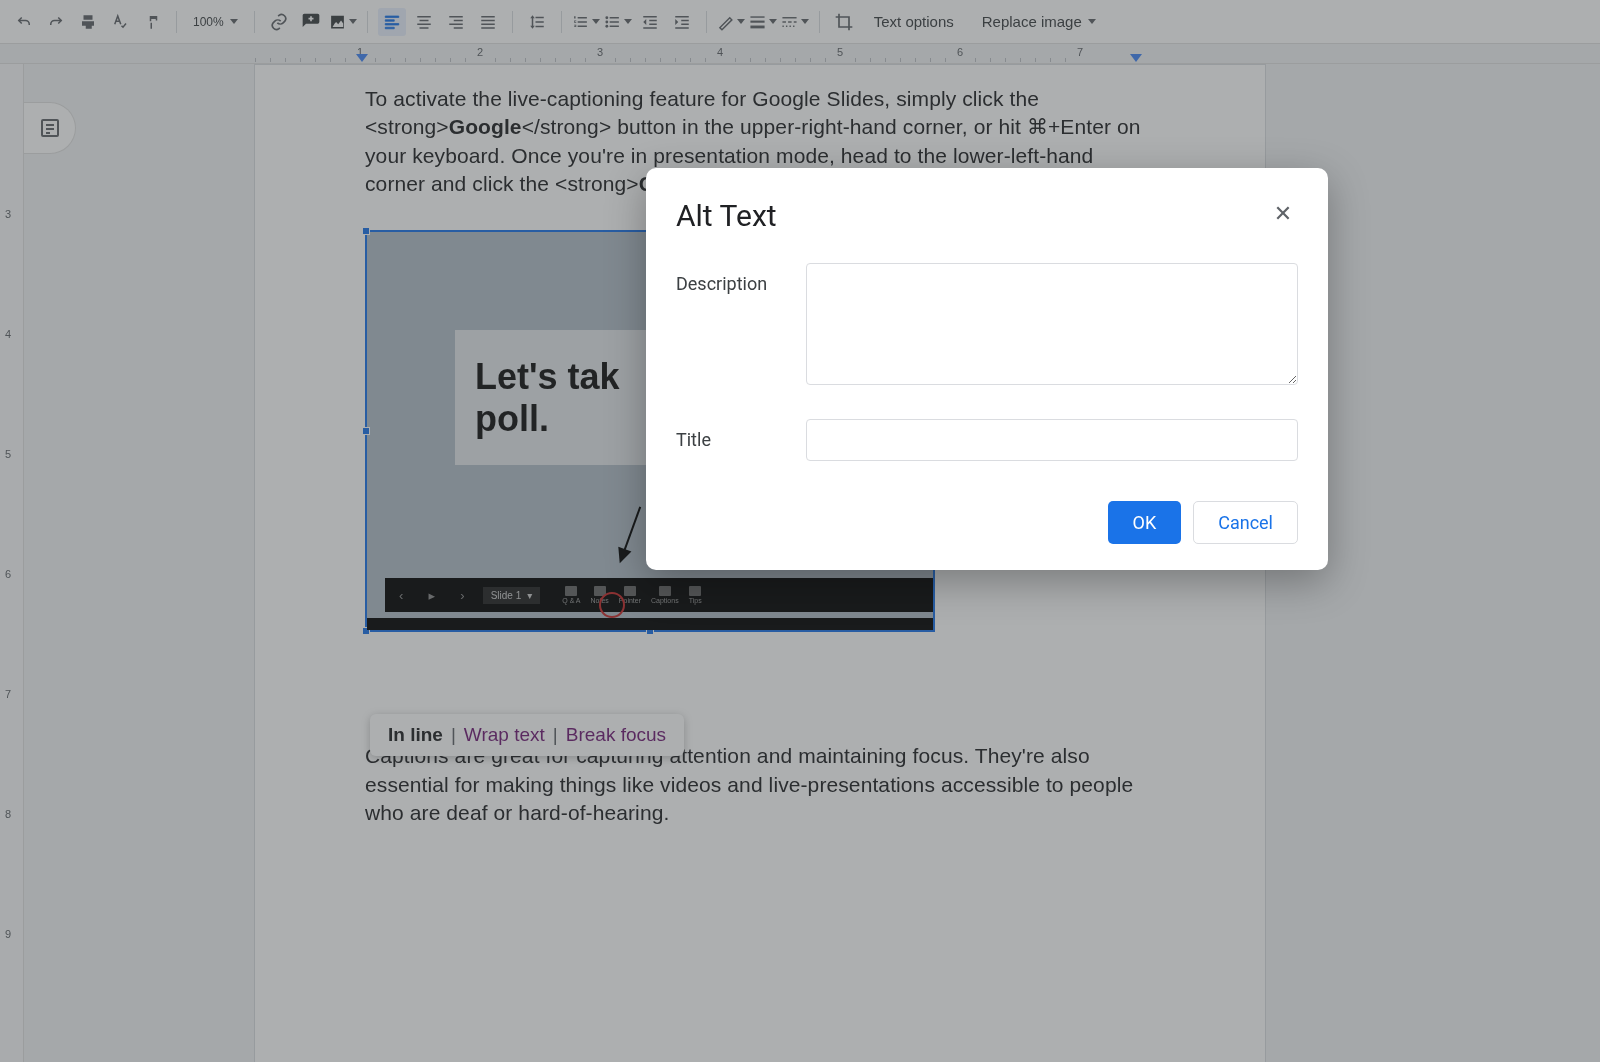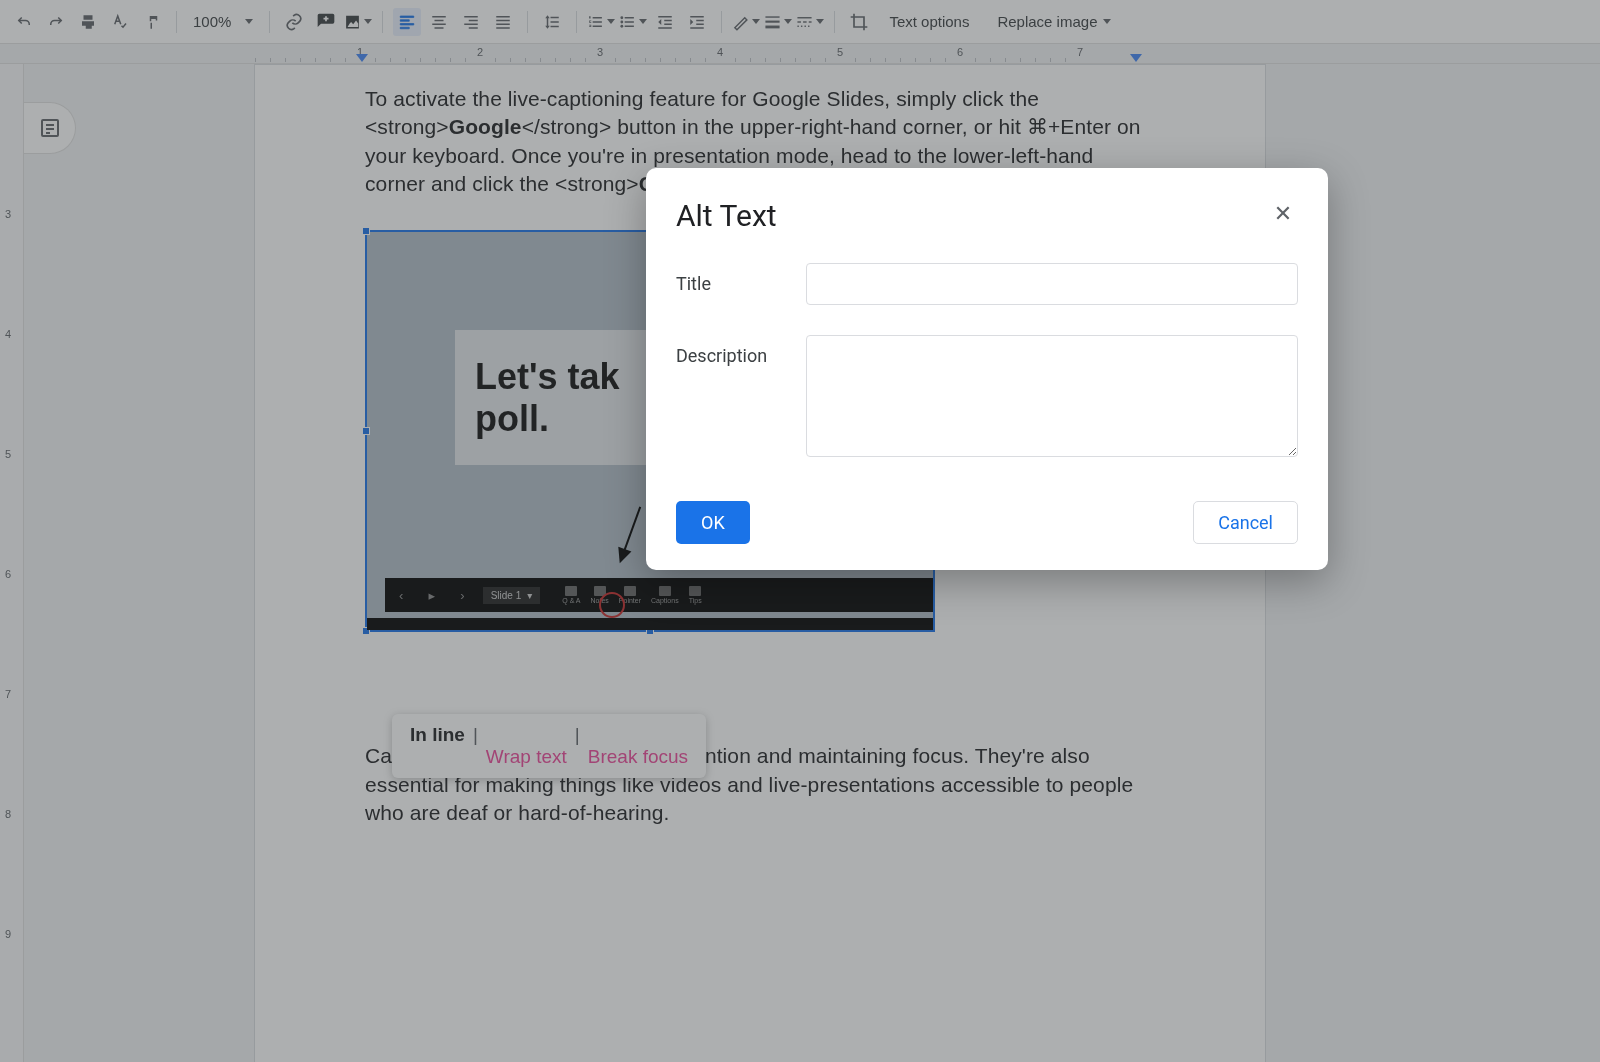--- a/index.html
+++ b/index.html
@@ -33,23 +33,23 @@
   }
   .tbtn svg { stroke: #5f6368; fill: none; }
   .tbtn.filled svg { fill: #5f6368; stroke: none; }
   .tbtn.dark svg { fill: #3c4043; stroke: none; }
   .tbtn.active { background: #e8f0fe; }
   .tbtn.active svg { fill: #1a73e8; stroke: #1a73e8; }
   .sep {
     width: 1px; height: 22px; background: #dadce0; margin: 0 6px;
   }
   .zoom-combo {
-    display: flex; align-items: center; gap: 14px;
+    display: flex; align-items: center; gap: 6px;
     padding: 0 6px;
-    color: #3c4043; font-size: 15px;
+    color: #3c4043; font-size: 12px;
   }
   .caret-down {
     width: 0; height: 0; border-left: 4px solid transparent;
     border-right: 4px solid transparent; border-top: 5px solid #5f6368;
   }
   .with-caret { display: flex; align-items: center; gap: 3px; }
   .menu-text {
     padding: 0 12px; font-size: 15px; color: #3c4043;
     display: flex; align-items: center; gap: 6px;
   }
@@ -159,32 +159,32 @@
     border-radius:50%; bottom: 12px; left: 232px;
   }
   .arrow {
     position: absolute; left: 248px; bottom: 60px;
     transform: rotate(20deg);
   }
   .bottomstrip { position:absolute; left:0; right:0; bottom:0; height:12px; background:#000;}
 
   .wrap-bubble {
     position: absolute;
-    left: 392px; top: 650px;
+    left: 370px; top: 650px;
     background: #fff;
     border-radius: 6px;
     box-shadow: 0 2px 8px rgba(0,0,0,0.25);
     padding: 10px 18px;
     font-size: 19px;
     color: #202124;
     display: flex; gap: 8px;
   }
   .wrap-bubble .opt { cursor: default; }
   .wrap-bubble .opt.sel { font-weight: 700; color: #202124; }
-  .wrap-bubble .opt.link { color: #ec4899; margin-top: 22px; }
+  .wrap-bubble .opt.link { color: #701a75; }
   .wrap-bubble .div { color: #5f6368; }
 
   
   .scrim {
     position: absolute; inset: 0;
     background: rgba(60,64,67,0.42);
   }
   .dialog {
     position: absolute;
     left: 646px; top: 168px;
@@ -222,21 +222,21 @@
     width: 100%; height: 42px;
     border: 1px solid #dadce0; border-radius: 4px;
     padding: 6px 10px; font-size: 16px;
   }
   .txt-area {
     width: 100%; height: 122px;
     border: 1px solid #dadce0; border-radius: 4px;
     padding: 8px 10px; font-size: 16px; resize: both;
   }
   .dlg-actions {
-    display: flex; justify-content: space-between; gap: 3px; margin-top: 40px;
+    display: flex; justify-content: flex-end; gap: 12px; margin-top: 40px;
   }
   .btn {
     padding: 10px 24px; font-size: 18px; border-radius: 5px;
     border: 1px solid transparent; cursor: default;
     font-family: inherit;
   }
   .btn-primary { background: #1a73e8; color: #fff; }
   .btn-secondary { background: #fff; color: #1a73e8; border: 1px solid #dadce0; }
 </style>
 </head>
@@ -539,30 +539,30 @@
 
 <div class="scrim"></div>
 
 <div class="dialog">
   <div class="dlg-head">
     <div class="dlg-title">Alt Text</div>
     <div class="dlg-close">✕</div>
   </div>
 
   <div class="form-row">
+    <div class="form-label">Description</div>
+    <div class="form-field">
+      <textarea class="txt-area" value="" style=""></textarea>
+    </div>
+  </div>
+
+  <div class="form-row">
     <div class="form-label">Title</div>
     <div class="form-field">
       <input class="txt-input" value="" style="">
     </div>
   </div>
 
-  <div class="form-row">
-    <div class="form-label">Description</div>
-    <div class="form-field">
-      <textarea class="txt-area" value="" style=""></textarea>
-    </div>
-  </div>
-
   <div class="dlg-actions">
     <button class="btn btn-primary">OK</button>
     <button class="btn btn-secondary">Cancel</button>
   </div>
 </div>
 
 </body></html>

